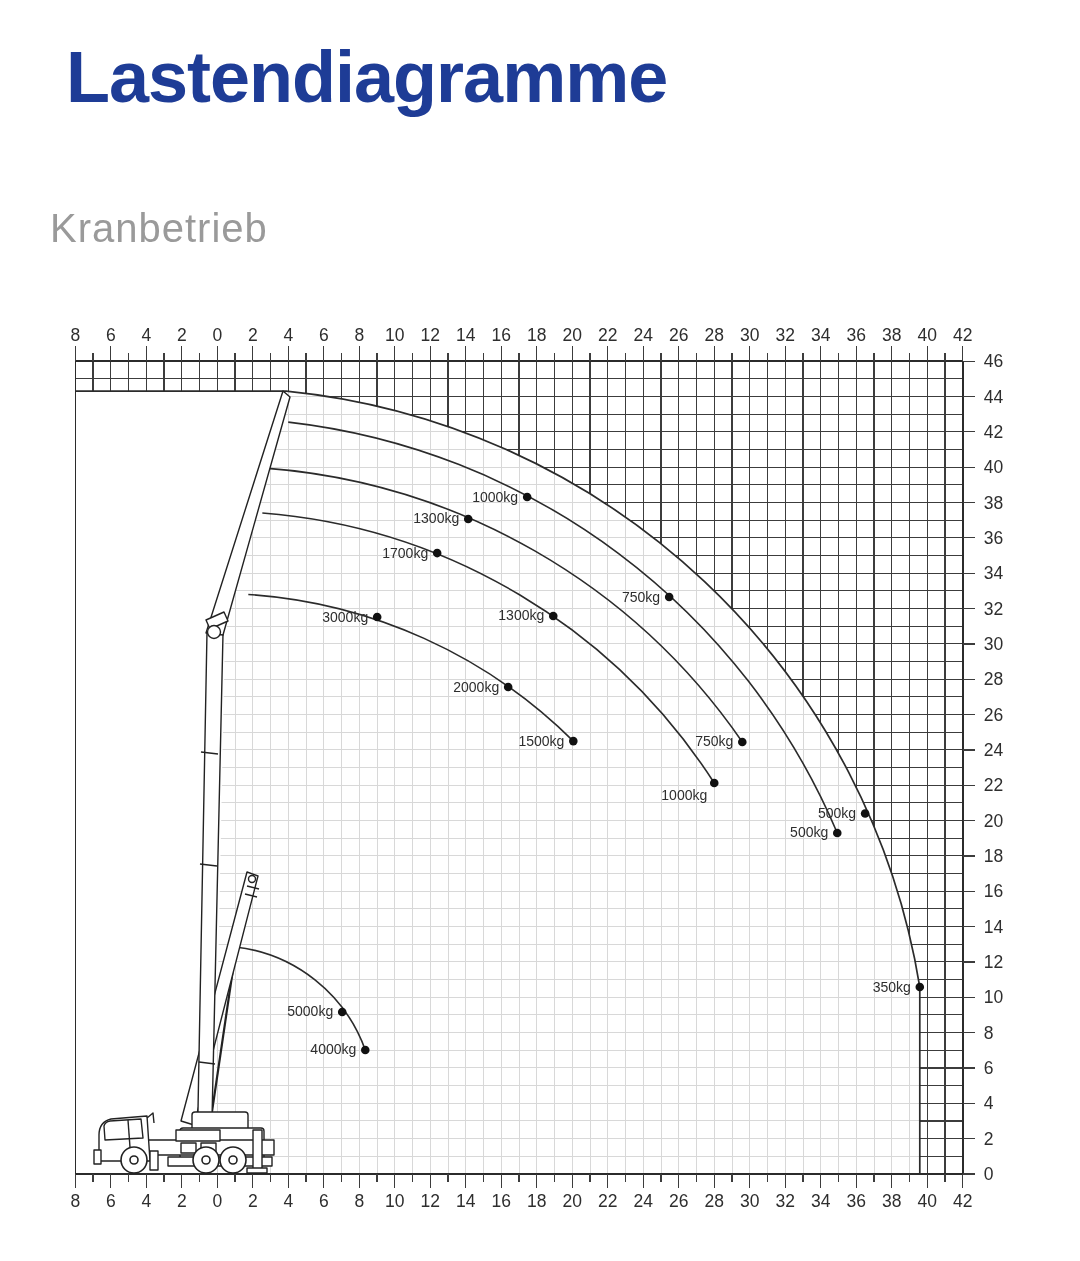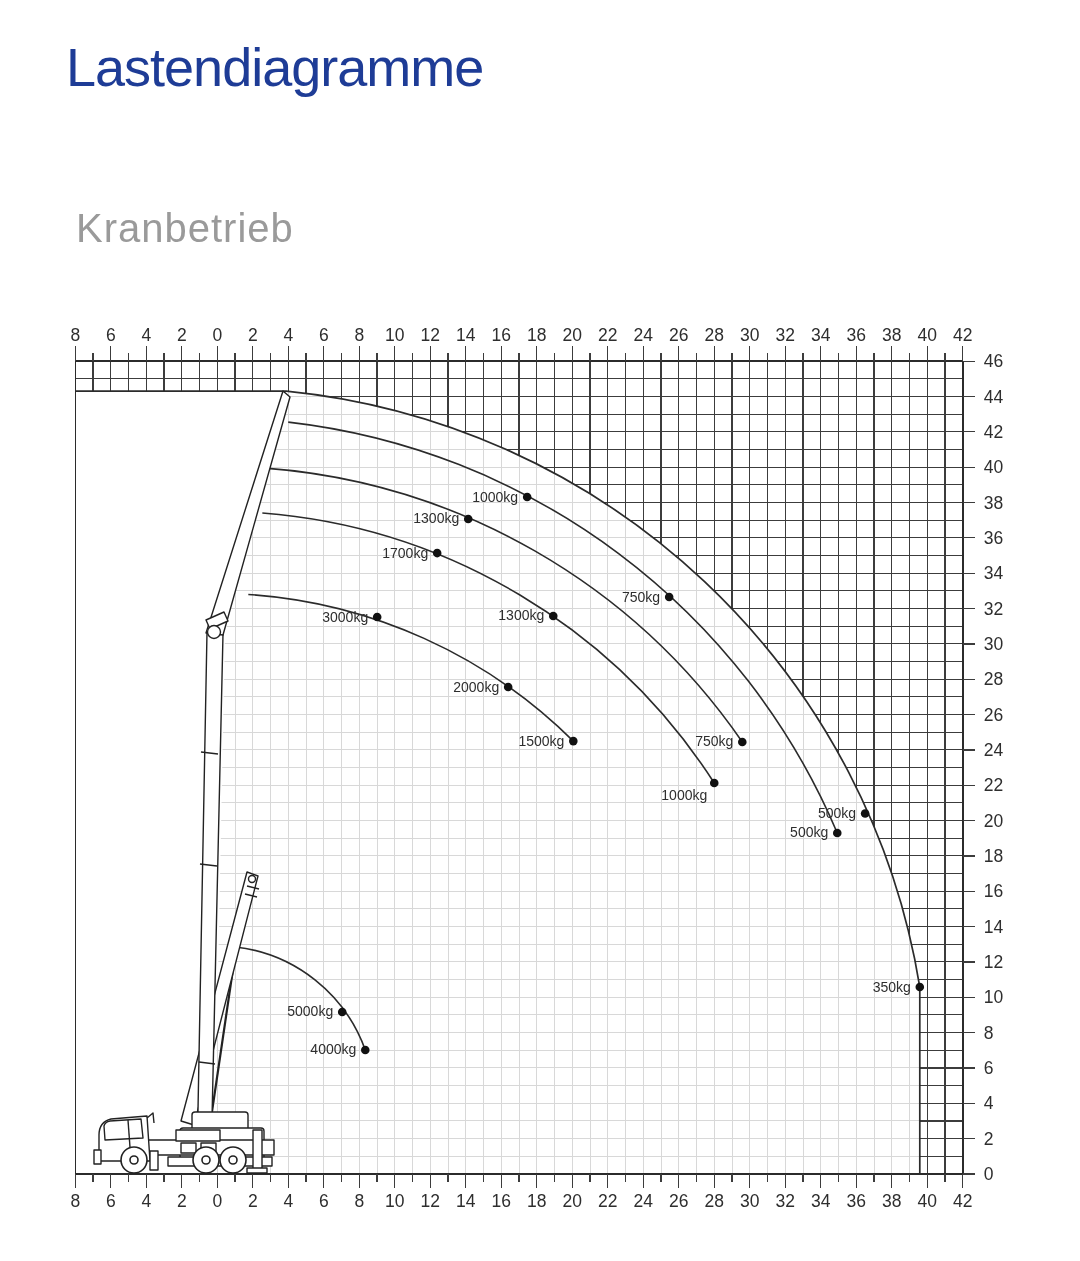--- a/index.html
+++ b/index.html
@@ -1,20 +1,20 @@
 <!DOCTYPE html>
 <html><head>
 <meta charset="utf-8">
 <style>
   html,body{margin:0;padding:0;background:#fff;}
   body{width:1080px;height:1261px;position:relative;overflow:hidden;
        font-family:"Liberation Sans", sans-serif;}
-  .title{position:absolute;left:66px;top:36px;font-size:54px;font-weight:400;
+  .title{position:absolute;left:66px;top:36px;font-size:72px;font-weight:700;
          letter-spacing:-1px;color:#1e3c96;}
-  .subtitle{position:absolute;left:76px;top:206px;font-size:40px;font-weight:300;
+  .subtitle{position:absolute;left:50px;top:206px;font-size:40px;font-weight:300;
          letter-spacing:1px;color:#9a9a9a;}
   svg{position:absolute;left:0;top:0;}
   svg text{font-family:"Liberation Sans", sans-serif;fill:#2e2e2e;}
   .gridline{shape-rendering:crispEdges;}
 </style>
 </head>
 <body>
 
 <div class="title">Lastendiagramme</div>
 <div class="subtitle">Kranbetrieb</div>

